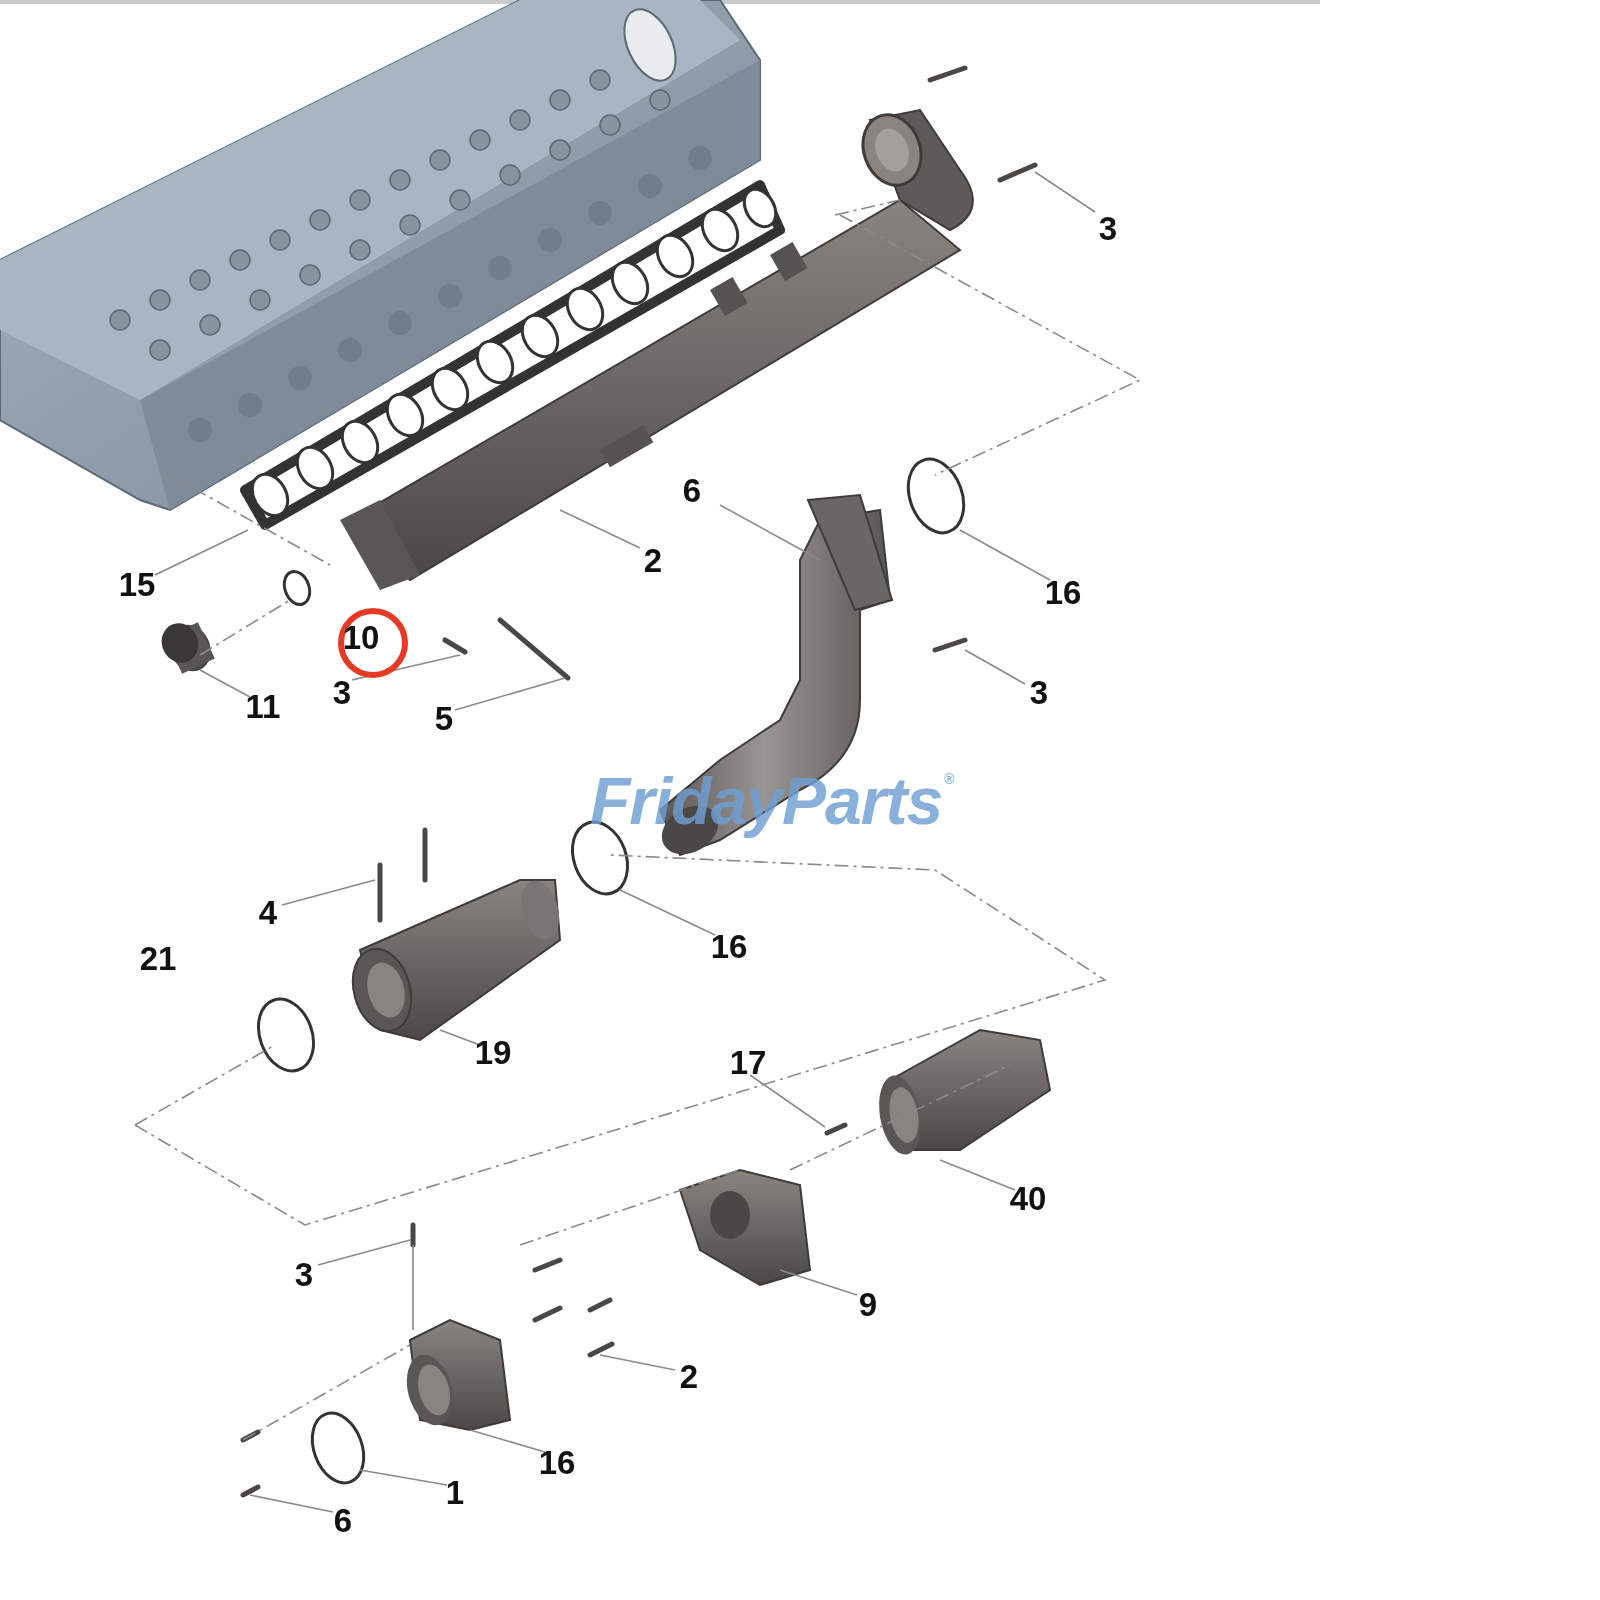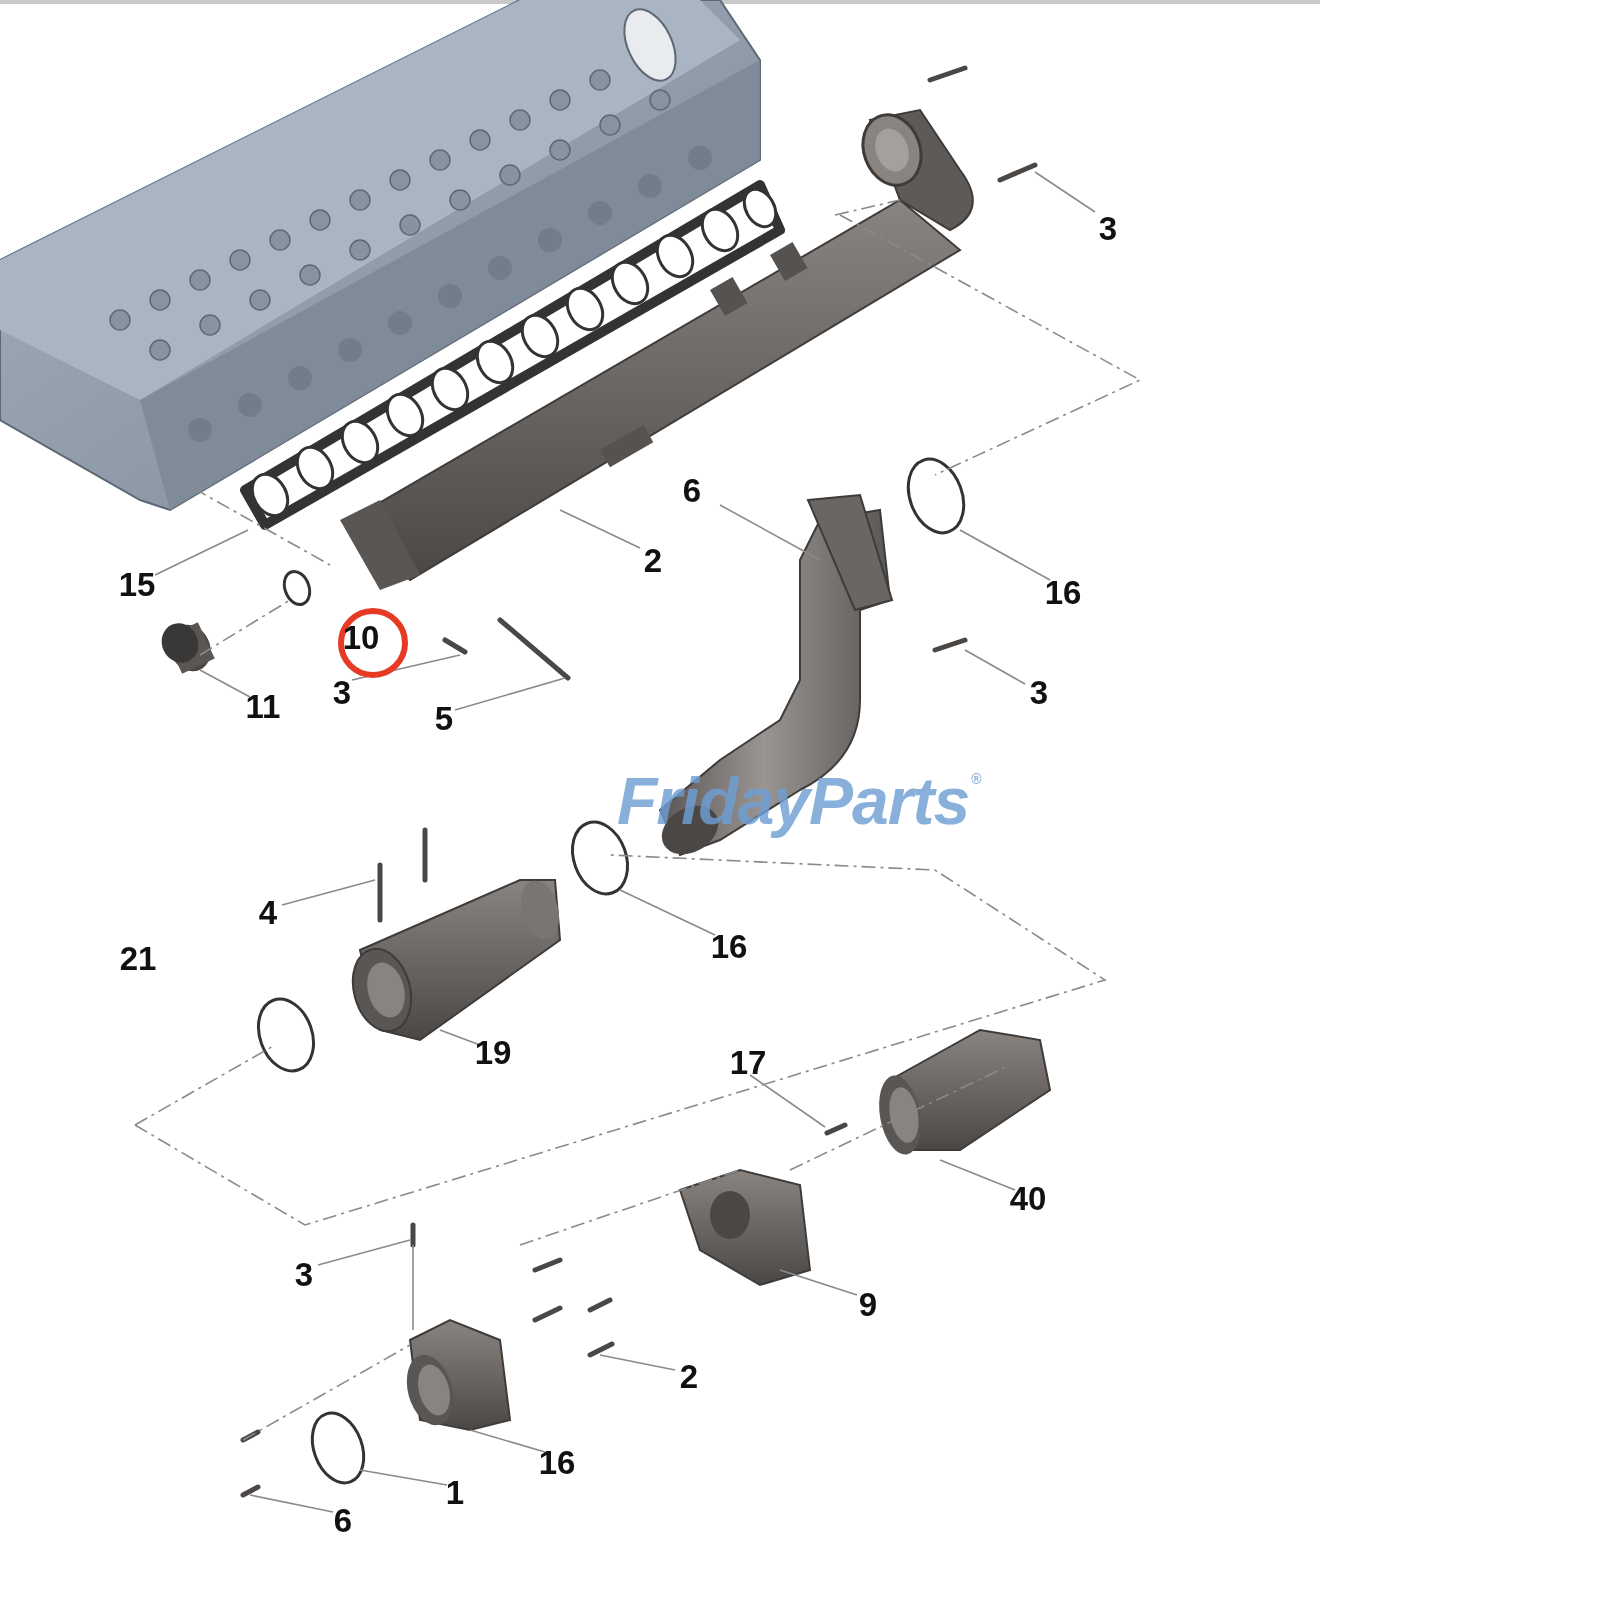--- a/index.html
+++ b/index.html
@@ -1,20 +1,20 @@
 <!DOCTYPE html>
 <html><head>
 <meta charset="utf-8">
 <style>
   html, body { margin:0; padding:0; background:#ffffff; }
   body { width:1600px; height:1600px; position:relative; overflow:hidden; font-family:"Liberation Sans", sans-serif; }
   #stage { position:absolute; left:0; top:0; width:1600px; height:1600px; }
   .topbar { position:absolute; left:0; top:0; width:1320px; height:4px; background:#c9c9c9; }
   .label { position:absolute; font-family:"Liberation Sans", sans-serif; font-weight:bold; font-size:33px; color:#111; line-height:1; transform:translate(-50%,-50%); white-space:nowrap; }
-  .watermark { position:absolute; left:590px; top:768px; font-family:"Liberation Sans", sans-serif; font-weight:bold; font-style:italic; font-size:66px; letter-spacing:-1px; color:#6e9fd4; opacity:0.82; line-height:1; white-space:nowrap;margin-left:27px; }
+  .watermark { position:absolute; left:590px; top:768px; font-family:"Liberation Sans", sans-serif; font-weight:bold; font-style:italic; font-size:66px; letter-spacing:-1px; color:#6e9fd4; opacity:0.82; line-height:1; white-space:nowrap; }
   .watermark .reg { font-size:14px; vertical-align:top; position:relative; top:4px; margin-left:2px; font-style:normal; }
   .watermark .ya { color:#6e9fd4; }
   .hl-ring { position:absolute; left:338px; top:608px; width:58px; height:58px; border:6px solid #e63a25; border-radius:50%; }
   svg.layer { position:absolute; left:0; top:0; }
 </style>
 </head>
 <body>
 
 <div id="stage">
   <div class="topbar"></div>
@@ -221,21 +221,21 @@
   <div class="label" style="left:653px;top:560px">2</div>
   <div class="label" style="left:1063px;top:592px">16</div>
   <div class="label" style="left:137px;top:584px">15</div>
   <div class="label" style="left:361px;top:637px">10</div>
   <div class="label" style="left:263px;top:706px">11</div>
   <div class="label" style="left:342px;top:692px">3</div>
   <div class="label" style="left:444px;top:718px">5</div>
   <div class="label" style="left:1039px;top:692px">3</div>
   <div class="label" style="left:268px;top:912px">4</div>
   <div class="label" style="left:729px;top:946px">16</div>
-  <div class="label" style="left:138px;top:958px">21</div>
+  <div class="label" style="left:158px;top:958px">21</div>
   <div class="label" style="left:493px;top:1052px">19</div>
   <div class="label" style="left:748px;top:1062px">17</div>
   <div class="label" style="left:1028px;top:1198px">40</div>
   <div class="label" style="left:304px;top:1274px">3</div>
   <div class="label" style="left:868px;top:1304px">9</div>
   <div class="label" style="left:689px;top:1376px">2</div>
   <div class="label" style="left:557px;top:1462px">16</div>
   <div class="label" style="left:455px;top:1492px">1</div>
   <div class="label" style="left:343px;top:1520px">6</div>
 </div>

